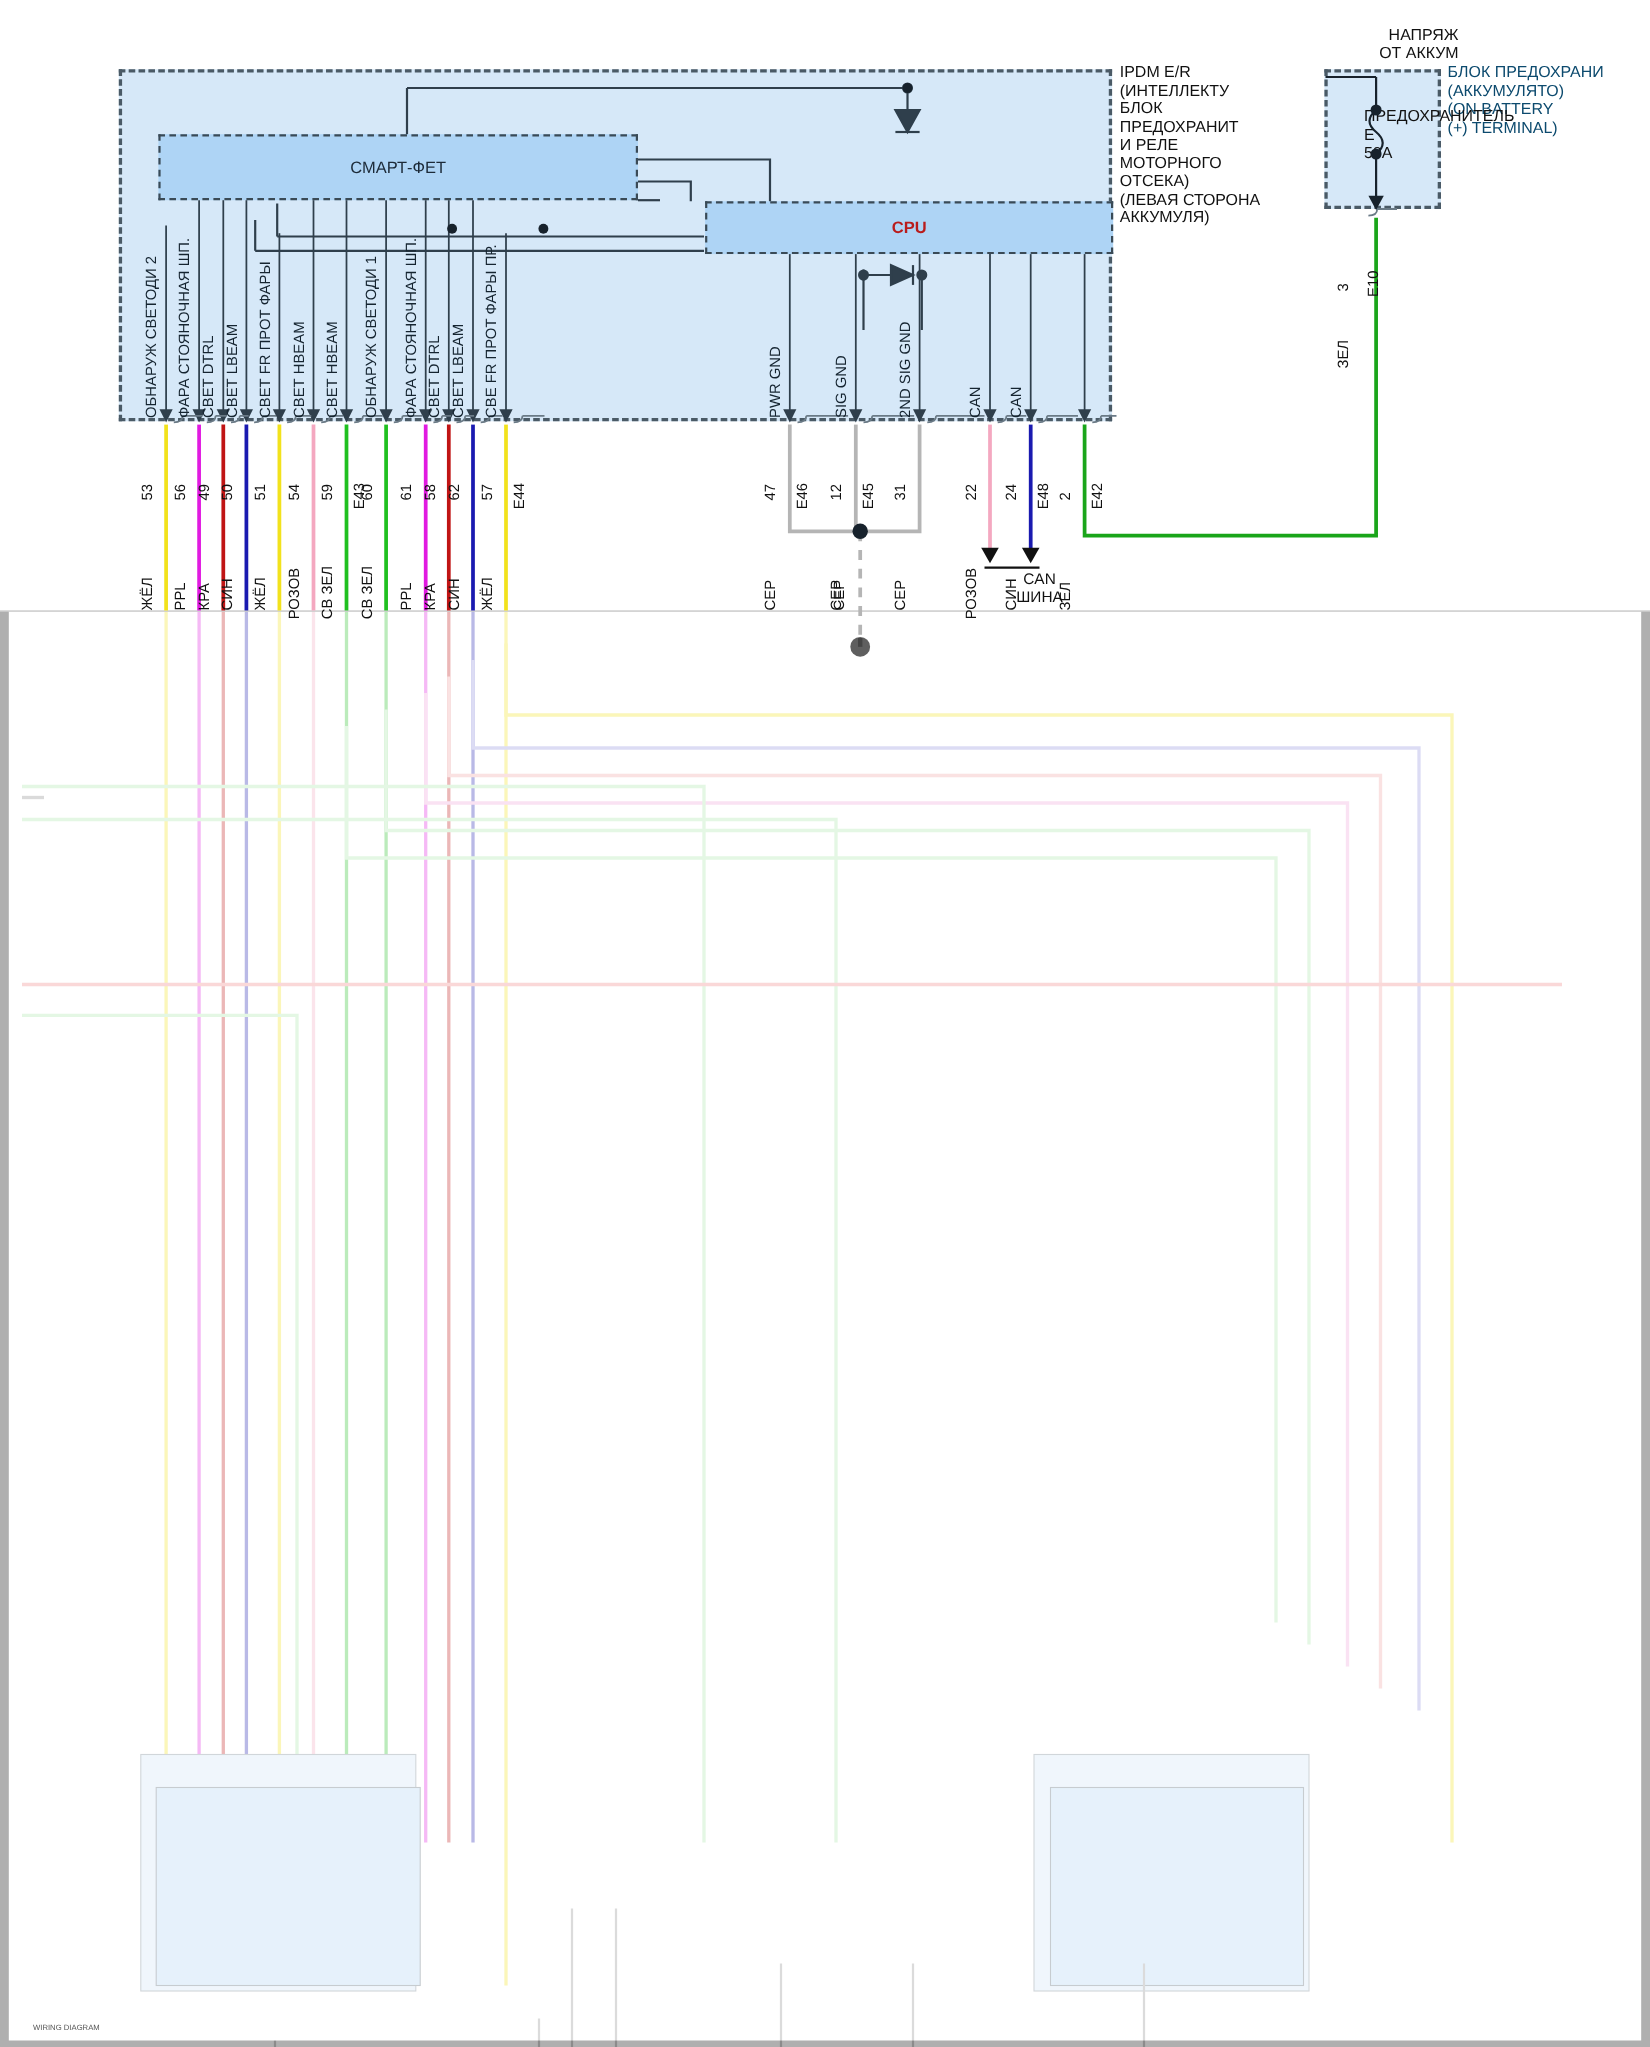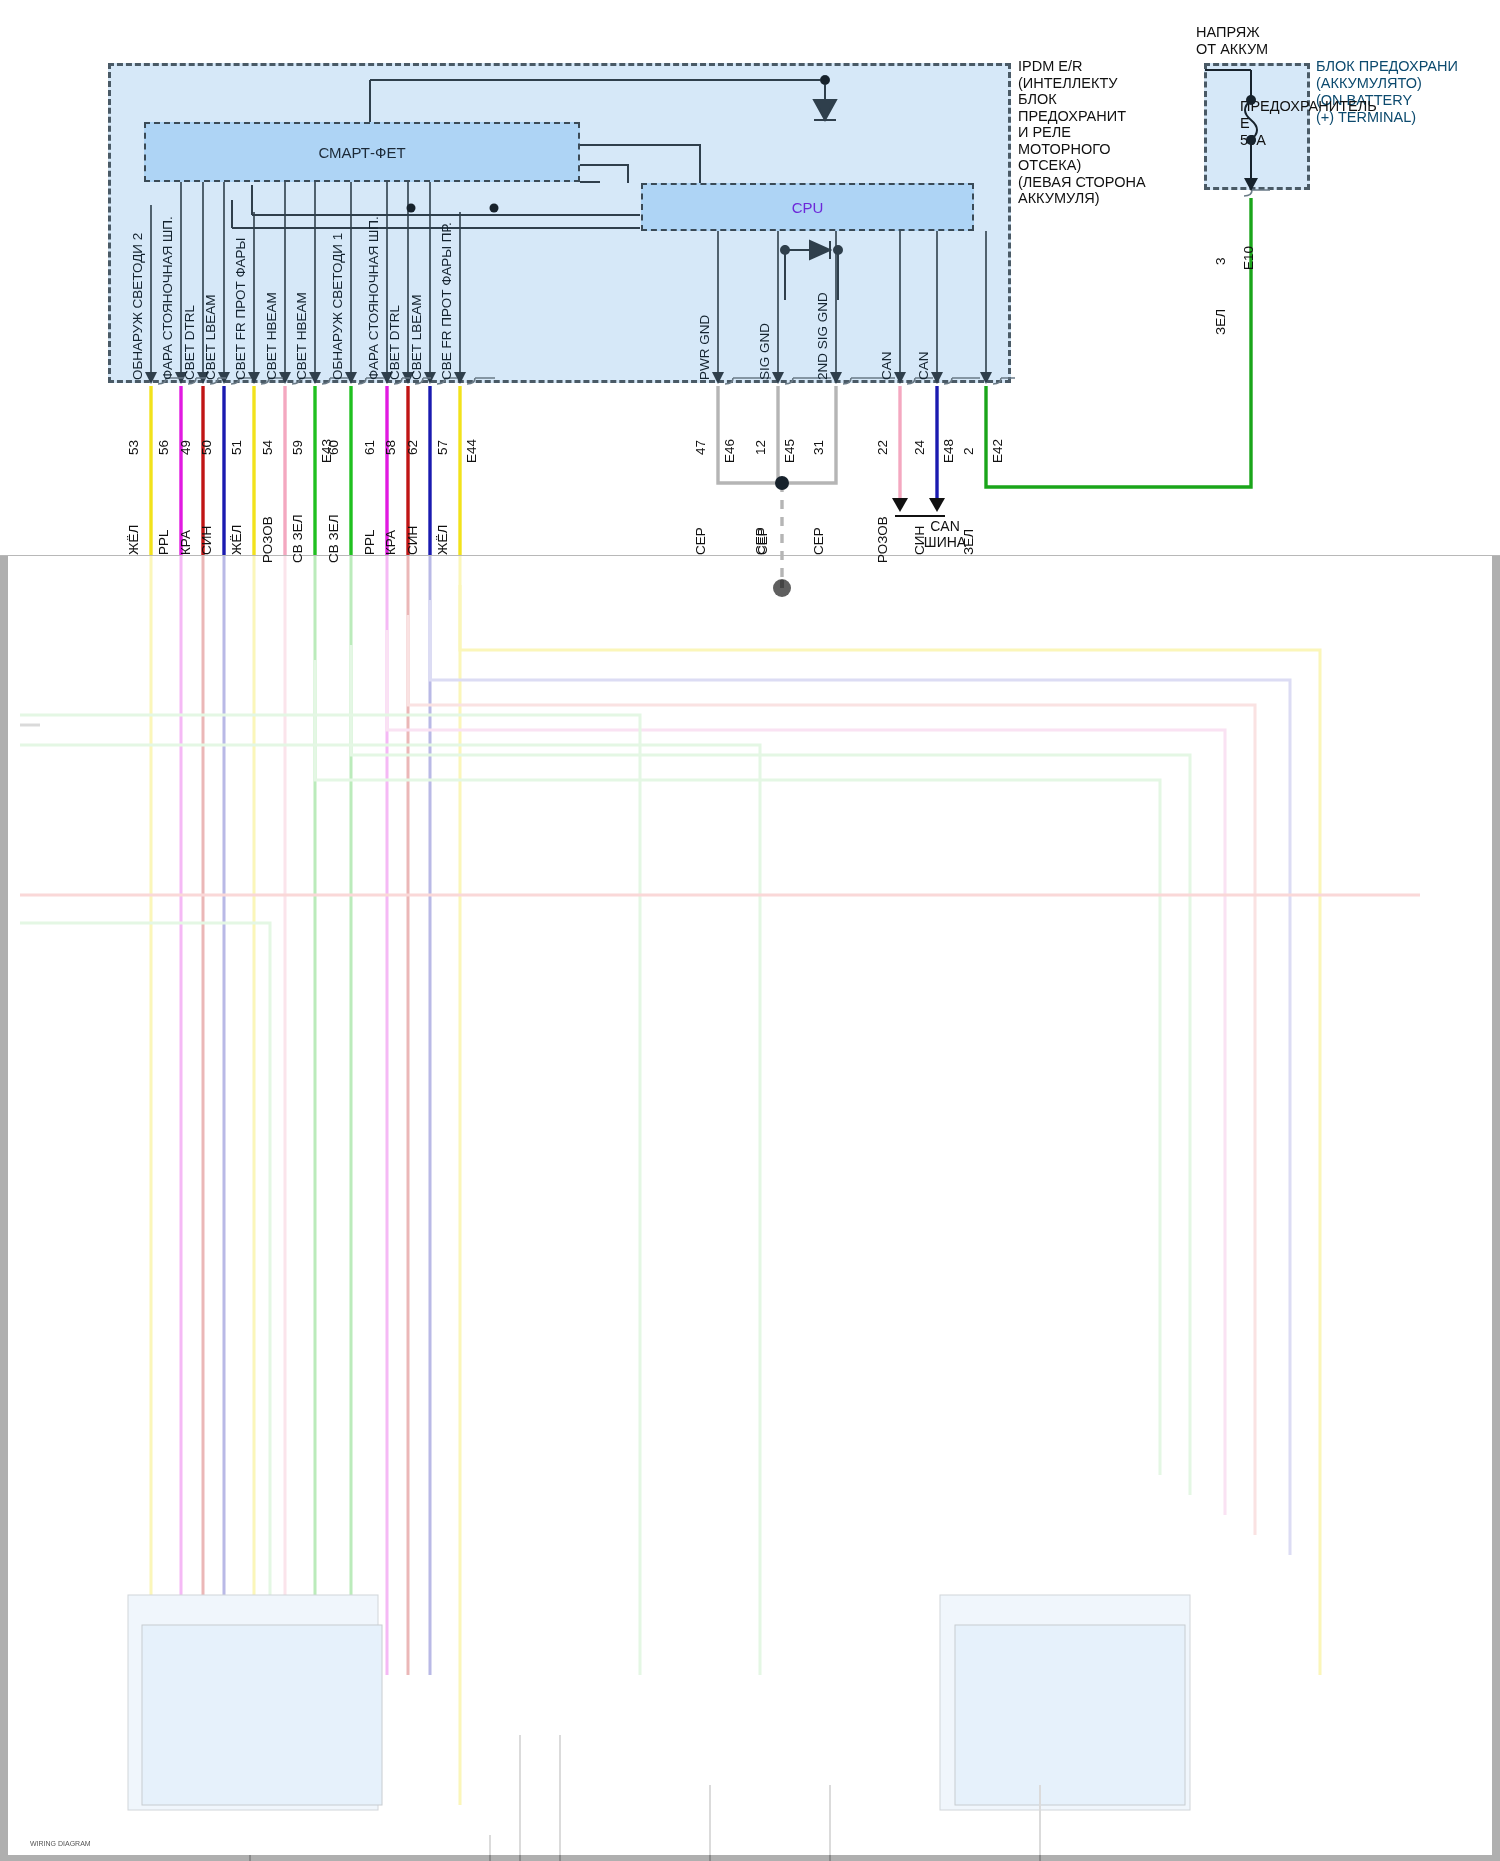--- a/index.html
+++ b/index.html
@@ -10,27 +10,27 @@
   .frame-l{position:absolute;left:0;top:0;width:8px;height:1861px;background:#8c8c8c;}
   .frame-r{position:absolute;right:0;top:0;width:8px;height:1861px;background:#8c8c8c;}
   .frame-t{position:absolute;left:0;top:0;width:1500px;height:4px;background:#8c8c8c;}
   .frame-b{position:absolute;left:0;bottom:0;width:1500px;height:6px;background:#8c8c8c;}
 
   .ipdm-outer{position:absolute;left:108px;top:63px;width:903px;height:320px;
      background:#d6e8f8;border:3px dashed #4a5a66;box-sizing:border-box;}
   .smartfet{position:absolute;left:144px;top:122px;width:436px;height:60px;
      background:#aed4f5;border:2px dashed #3a4a56;box-sizing:border-box;
      display:flex;align-items:center;justify-content:center;font-size:15px;color:#1c2a38;}
-  .cpu{position:absolute;left:641px;top:183px;width:333px;height:48px;
+  .cpu{position:absolute;left:641px;top:183px;width:371px;height:48px;
      background:#aed4f5;border:2px dashed #3a4a56;box-sizing:border-box;
-     display:flex;align-items:center;justify-content:center;font-size:15px;color:#6d28d9;}
+     display:flex;align-items:center;justify-content:center;font-size:15px;color:#b91c1c;font-weight:bold;}
 
   .ipdm-caption{position:absolute;left:1018px;top:58px;width:150px;font-size:14.5px;line-height:16.5px;color:#111;}
 
-  .fuse-title{position:absolute;left:1196px;top:24px;width:130px;text-align:left;font-size:14.5px;line-height:17px;color:#111;}
+  .fuse-title{position:absolute;left:1196px;top:24px;width:130px;text-align:right;font-size:14.5px;line-height:17px;color:#111;}
   .fuse-box{position:absolute;left:1204px;top:63px;width:106px;height:127px;background:#d6e8f8;border:3px dashed #4a5a66;box-sizing:border-box;}
   .fuse-caption{position:absolute;left:1316px;top:58px;width:180px;font-size:14.5px;line-height:17px;color:#0c4a6e;}
 
   .vlabel{position:absolute;font-size:13.5px;color:#152430;white-space:nowrap;
      transform-origin:left bottom;transform:rotate(-90deg);}
   .pinnum{position:absolute;font-size:13.5px;color:#111;white-space:nowrap;
      transform-origin:left bottom;transform:rotate(-90deg);}
   .conn{position:absolute;font-size:13.5px;color:#111;white-space:nowrap;
      transform-origin:left bottom;transform:rotate(-90deg);}
   .wcolor{position:absolute;font-size:13.5px;color:#111;white-space:nowrap;

